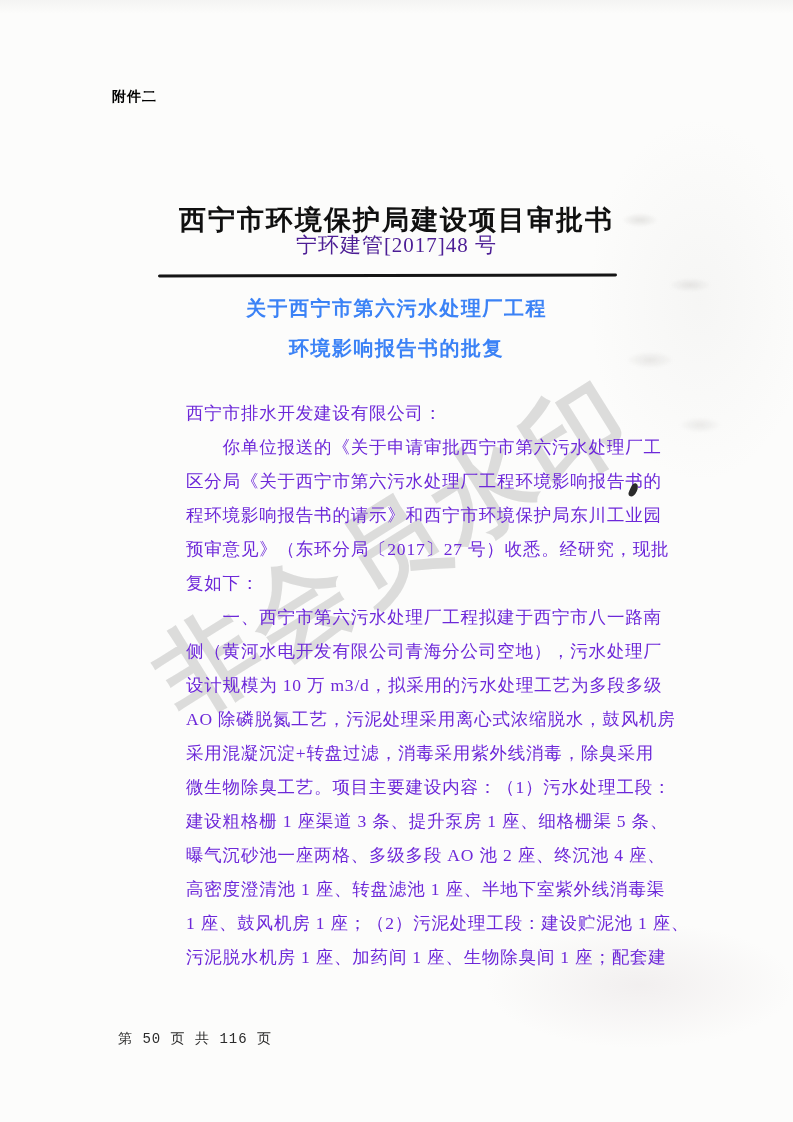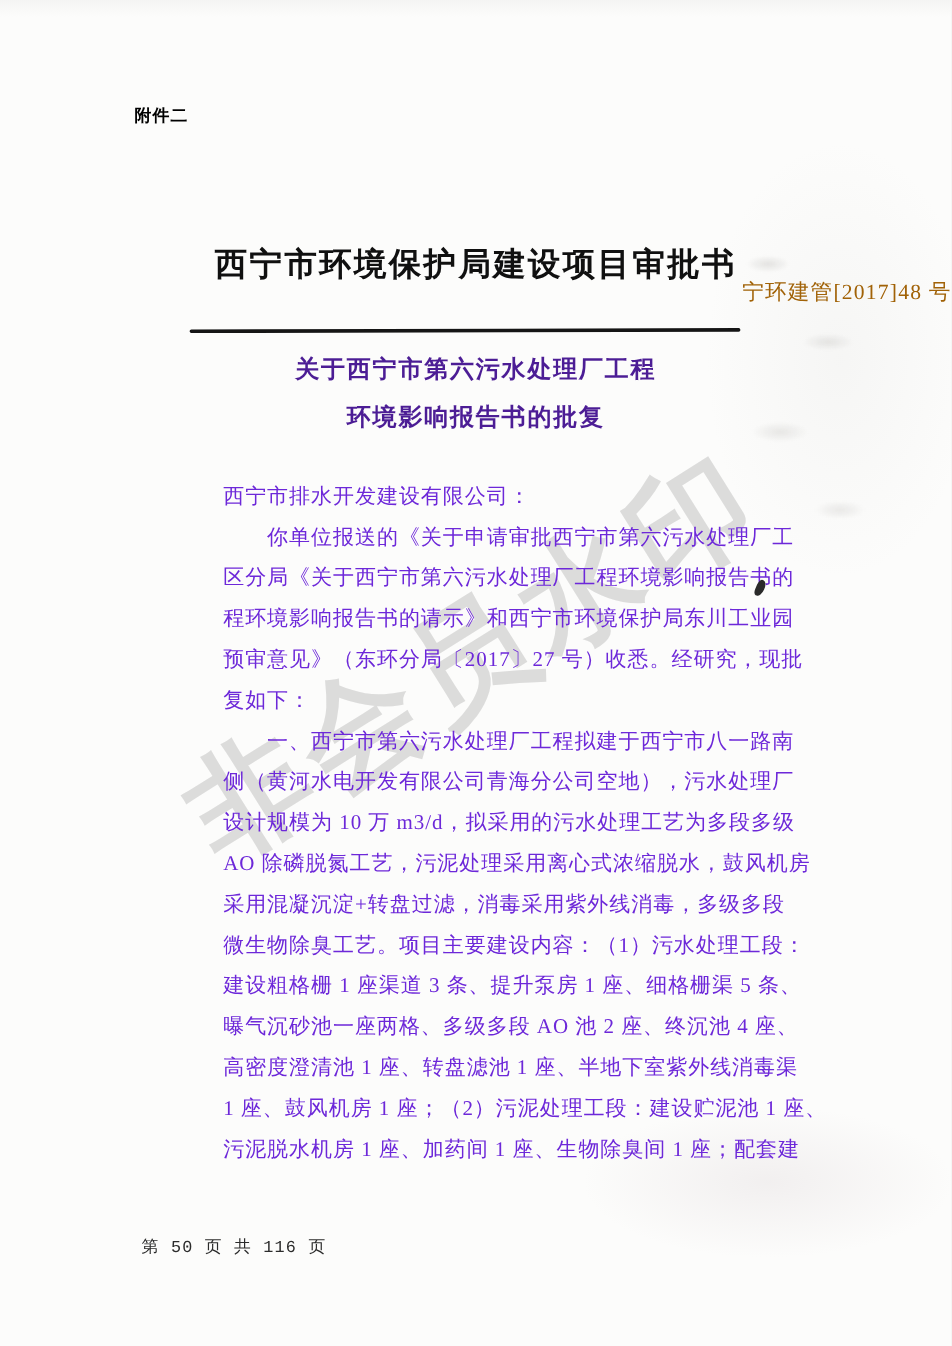--- a/index.html
+++ b/index.html
@@ -27,30 +27,30 @@
     font-weight:bold;font-size:14px;letter-spacing:1px;color:#000;
   }
   .doc-title{
     position:absolute;left:0;top:166px;width:100%;
     text-align:center;
     font-family:"Liberation Sans","DejaVu Sans",sans-serif;
     font-weight:bold;font-size:27px;letter-spacing:2px;color:#101010;margin-top:36px;
   }
   .doc-number{
     position:absolute;left:0;top:231px;width:100%;
-    text-align:right;font-size:18px;letter-spacing:1px;color:#a16207;
+    text-align:center;font-size:21px;letter-spacing:1px;color:#4c1d95;
   }
   .divider-rule{
     position:absolute;left:158px;top:274px;width:459px;height:3px;
     background:#151515;transform:rotate(-0.15deg);border-radius:2px;
   }
   .doc-subtitle{
     position:absolute;left:0;top:288px;width:100%;
     text-align:center;font-weight:bold;font-size:20px;
-    letter-spacing:1.5px;line-height:40px;color:#4c1d95;
+    letter-spacing:1.5px;line-height:40px;color:#3b82f6;
   }
   .body-text{
     position:absolute;left:186px;top:396px;width:468px;
     font-size:17.5px;line-height:34px;letter-spacing:0.8px;color:#6d28d9;
   }
   .body-line{white-space:nowrap;}
   .watermark{
     position:absolute;left:115px;top:493px;width:560px;height:110px;
     display:flex;align-items:center;justify-content:center;
     transform:rotate(-32deg);
@@ -106,21 +106,21 @@
       <div class="body-line">西宁市排水开发建设有限公司：</div>
       <div class="body-line">　　你单位报送的《关于申请审批西宁市第六污水处理厂工</div>
       <div class="body-line">区分局《关于西宁市第六污水处理厂工程环境影响报告书的</div>
       <div class="body-line">程环境影响报告书的请示》和西宁市环境保护局东川工业园</div>
       <div class="body-line">预审意见》（东环分局〔2017〕27 号）收悉。经研究，现批</div>
       <div class="body-line">复如下：</div>
       <div class="body-line">　　一、西宁市第六污水处理厂工程拟建于西宁市八一路南</div>
       <div class="body-line">侧（黄河水电开发有限公司青海分公司空地），污水处理厂</div>
       <div class="body-line">设计规模为 10 万 m3/d，拟采用的污水处理工艺为多段多级</div>
       <div class="body-line">AO 除磷脱氮工艺，污泥处理采用离心式浓缩脱水，鼓风机房</div>
-      <div class="body-line">采用混凝沉淀+转盘过滤，消毒采用紫外线消毒，多级多段</div>
+      <div class="body-line">采用混凝沉淀+转盘过滤，消毒采用紫外线消毒，除臭采用</div>
       <div class="body-line">微生物除臭工艺。项目主要建设内容：（1）污水处理工段：</div>
       <div class="body-line">建设粗格栅 1 座渠道 3 条、提升泵房 1 座、细格栅渠 5 条、</div>
       <div class="body-line">曝气沉砂池一座两格、多级多段 AO 池 2 座、终沉池 4 座、</div>
       <div class="body-line">高密度澄清池 1 座、转盘滤池 1 座、半地下室紫外线消毒渠</div>
       <div class="body-line">1 座、鼓风机房 1 座；（2）污泥处理工段：建设贮泥池 1 座、</div>
       <div class="body-line">污泥脱水机房 1 座、加药间 1 座、生物除臭间 1 座；配套建</div>
     </div>
 
   <div class="ink-mark"></div>
 

